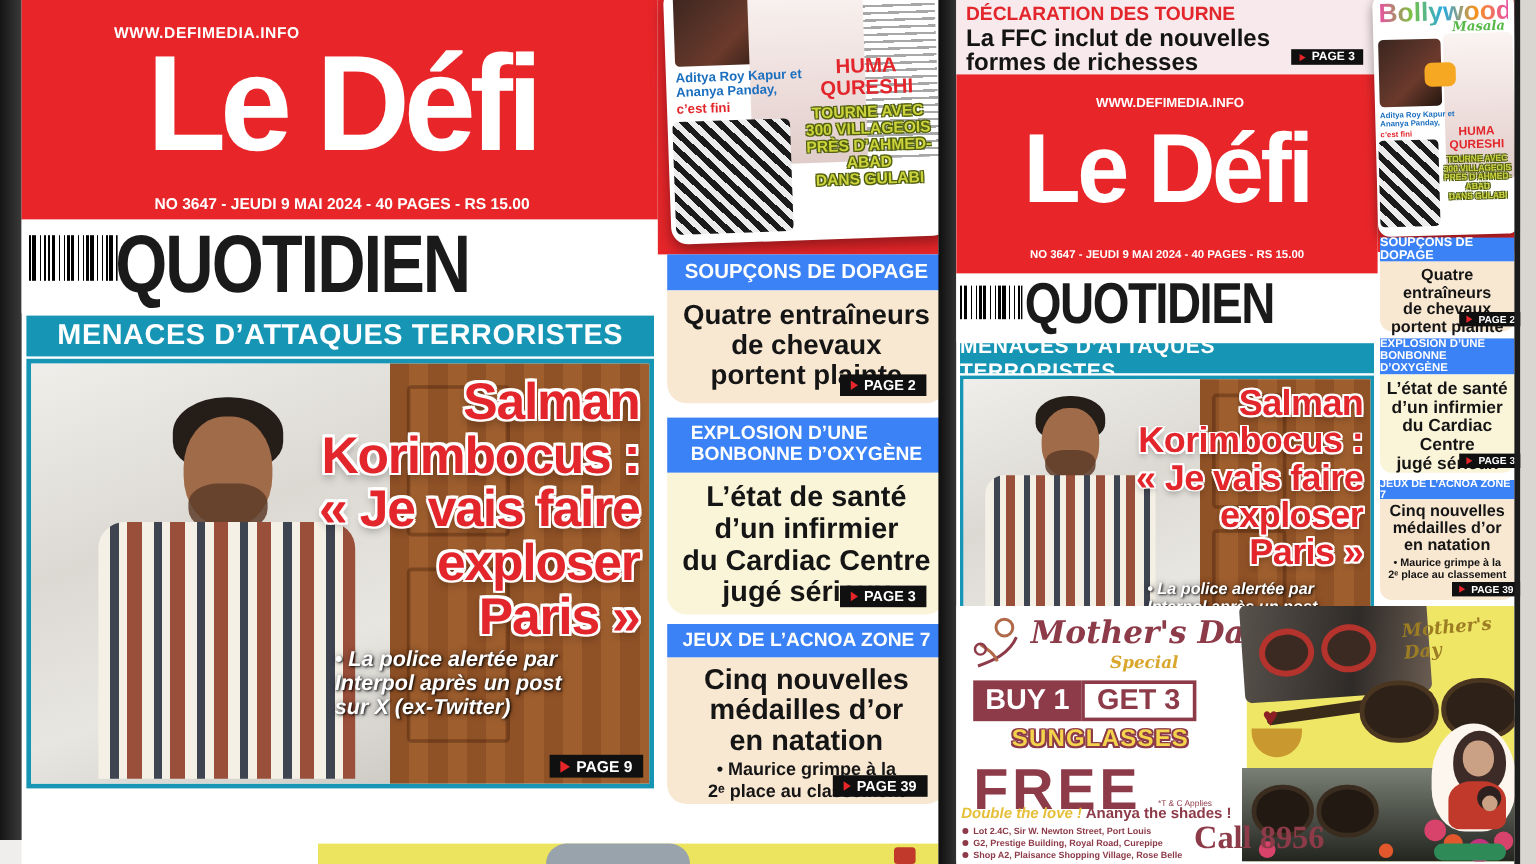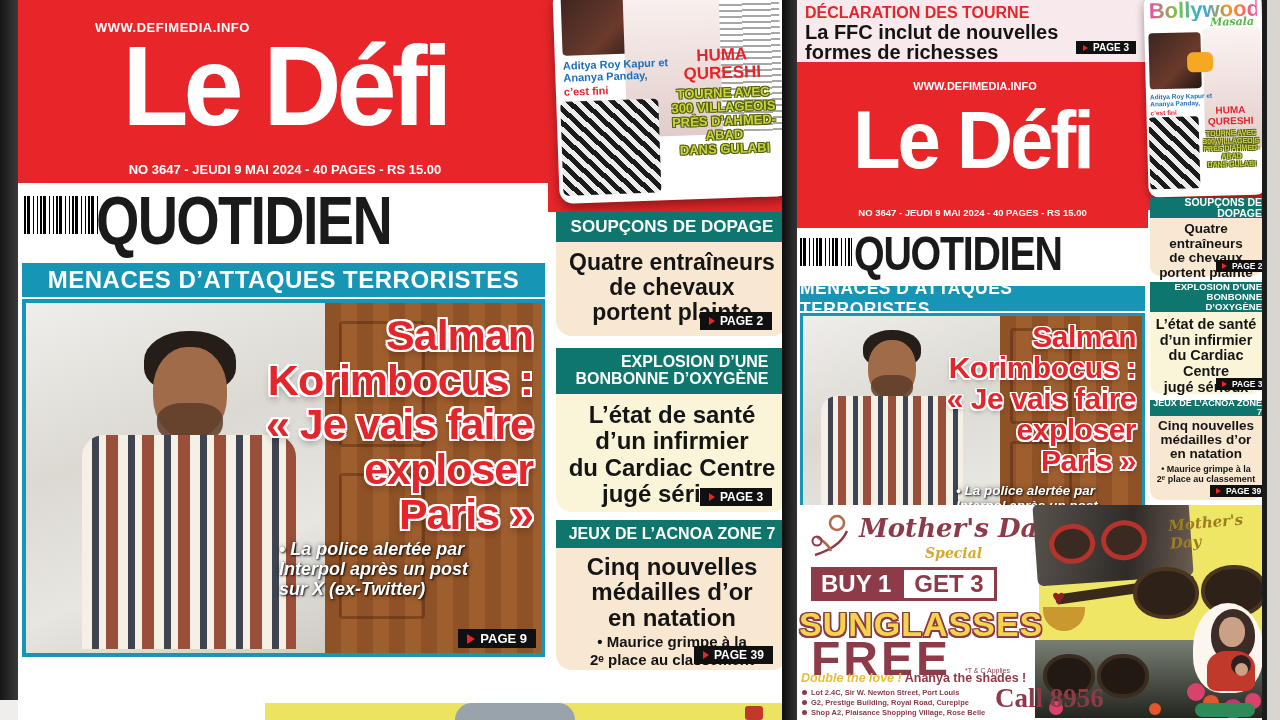--- a/index.html
+++ b/index.html
@@ -3,22 +3,22 @@
 <meta charset="utf-8">
 <style>
   html,body{margin:0;padding:0;background:#efeeec;}
   #screen{position:relative;width:1280px;height:720px;overflow:hidden;background:#efeeec;
           font-family:"Liberation Sans",sans-serif;}
   .abs{position:absolute;}
   .pre{white-space:pre-line;}
   .ctr{text-align:center;}
   .b{font-weight:bold;}
   .white{color:#fff;}
-  .red-banner{position:absolute;background:#0f766e;color:#fff;font-weight:bold;display:flex;
-              align-items:center;justify-content:center;text-align:right;line-height:1.05;}
+  .red-banner{position:absolute;background:#3b82f6;color:#fff;font-weight:bold;display:flex;
+              align-items:center;justify-content:center;text-align:left;line-height:1.05;}
   .card{position:absolute;text-align:center;color:#151515;font-weight:bold;
         border-radius:0 0 16px 16px;}
   .page-badge{position:absolute;display:flex;align-items:center;gap:5px;background:#101010;
               color:#fff;font-weight:bold;padding:2px 9px;}
   .arrow{display:inline-block;width:0;height:0;border-top:5px solid transparent;
          border-bottom:5px solid transparent;border-left:8px solid #e8262a;}
   .arrow.sm{border-top-width:4px;border-bottom-width:4px;border-left-width:6px;}
   .arrow.xs{border-top-width:3px;border-bottom-width:3px;border-left-width:5px;}
   .teal-banner{position:absolute;background:#1795b5;color:#fff;font-weight:bold;display:flex;
                align-items:center;justify-content:center;letter-spacing:.5px;}
@@ -274,21 +274,21 @@
       <path d="M44 20 C 38 34, 24 40, 12 44" fill="none" stroke="#8d3a49" stroke-width="2.5"></path>
       <path d="M14 26 C 20 30, 26 34, 28 40" fill="none" stroke="#b06a4a" stroke-width="2.5"></path>
       <circle cx="14" cy="30" r="4.5" fill="none" stroke="#8d3a49" stroke-width="2"></circle>
     </svg>
     <div class="abs script maroon" style="left:62px;top:8px;font-size:26px;font-weight:bold;">Mother's Day</div>
     <div class="abs script" style="left:128px;top:40px;font-size:14px;color:#d9a62e;font-weight:bold;">Special</div>
     <div class="abs" style="left:14px;top:62px;display:flex;">
       <span class="b" style="background:#8d3a49;color:#fff;font-size:24px;padding:3px 10px;">BUY 1</span>
       <span class="b maroon" style="background:#fff;border:3px solid #8d3a49;font-size:24px;padding:0px 10px;">GET 3</span>
     </div>
-    <div class="abs sun-outline ctr" style="left:2px;top:100px;width:236px;font-size:34px;">SUNGLASSES</div>
+    <div class="abs sun-outline ctr" style="left:2px;top:100px;width:236px;font-size:20px;">SUNGLASSES</div>
     <div class="abs b maroon" style="left:14px;top:126px;font-size:48px;letter-spacing:3px;">FREE</div>
     <div class="abs maroon" style="left:168px;top:162px;font-size:7px;">*T &amp; C Applies</div>
     <div class="abs" style="left:4px;top:166px;width:238px;font-size:12.5px;font-weight:bold;">
       <span style="color:#e6bf39;font-style:italic;">Double the love !</span>
       <span style="color:#8d3a49;">Ananya the shades !</span>
     </div>
     <div class="abs" style="left:5px;top:183px;font-size:7.5px;line-height:1.35;color:#8d3a49;font-weight:bold;">
       <div><span class="pin"></span><span>Lot 2.4C, Sir W. Newton Street, Port Louis</span></div>
       <div><span class="pin"></span><span>G2, Prestige Building, Royal Road, Curepipe</span></div>
       <div><span class="pin"></span><span>Shop A2, Plaisance Shopping Village, Rose Belle</span></div>

